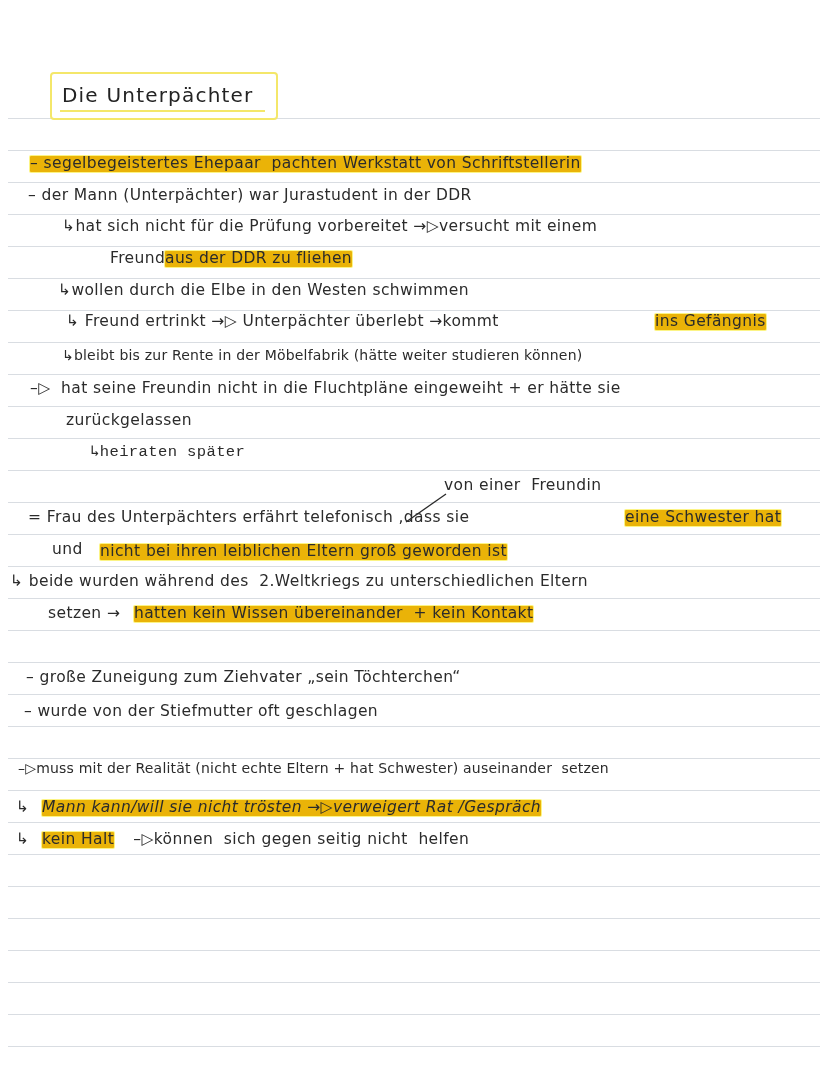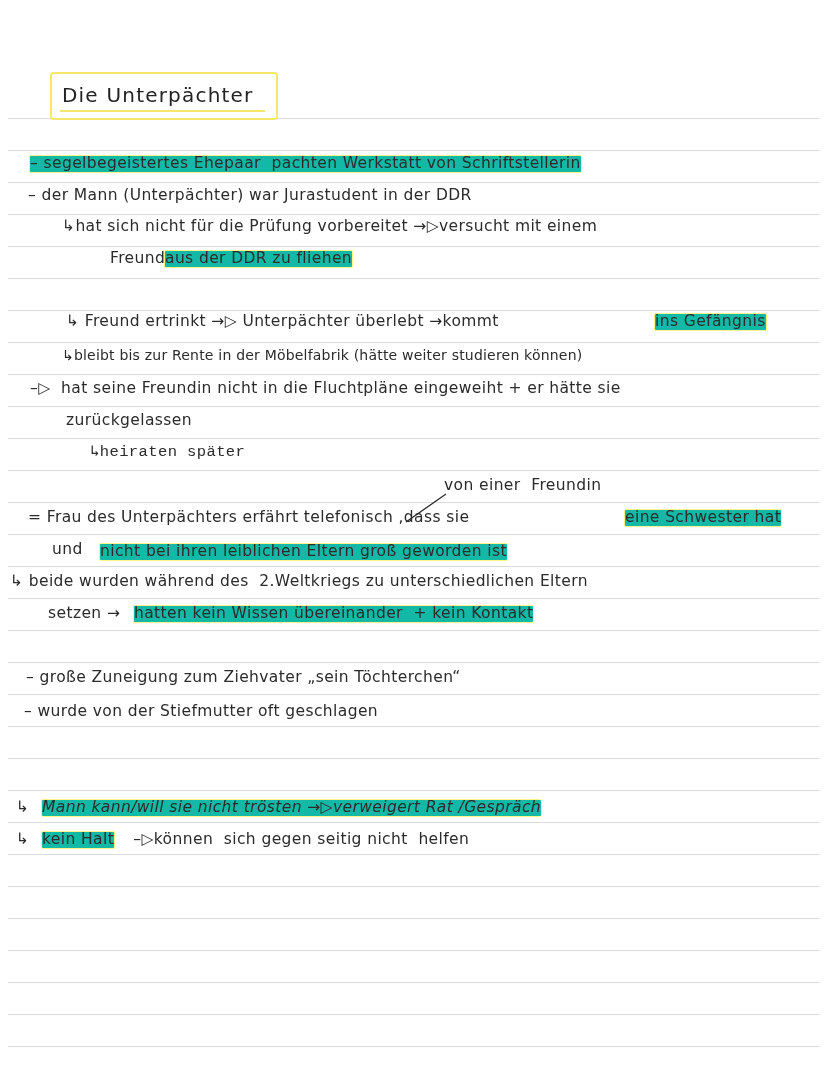--- a/index.html
+++ b/index.html
@@ -40,21 +40,21 @@
     position: absolute;
     white-space: pre;
     color: #2b2b2b;
     font-family: "DejaVu Sans", sans-serif;
     font-size: 15.5px;
     letter-spacing: 0.4px;
     line-height: 1;
   }
   .small { font-size: 14px; letter-spacing: 0.2px; }
   .hl {
-    background: #14b8a6;
+    background: #eab308;
     box-shadow: 0 0 0 1px #fcf485;
     border-radius: 1px;
   }
 
   
   #title-box {
     position: absolute;
     left: 50px;
     top: 72px;
     width: 224px;
@@ -135,20 +135,21 @@
 
   <div class="ln hl" style="left:30px; top:156px;">– segelbegeistertes Ehepaar  pachten Werkstatt von Schriftstellerin</div>
 
   <div class="ln" style="left:28px; top:188px;">– der Mann (Unterpächter) war Jurastudent in der DDR</div>
 
   <div class="ln" style="left:62px; top:219px;">↳hat sich nicht für die Prüfung vorbereitet →▷versucht mit einem</div>
 
   <div class="ln" style="left:110px; top:251px;">Freund </div>
   <div class="ln hl" style="left:165px; top:251px;">aus der DDR zu fliehen</div>
 
+  <div class="ln" style="left:58px; top:283px;">↳wollen durch die Elbe in den Westen schwimmen</div>
 
   <div class="ln" style="left:66px; top:314px;">↳ Freund ertrinkt →▷ Unterpächter überlebt →kommt </div>
   <div class="ln hl" style="left:655px; top:314px;">ins Gefängnis</div>
 
   <div class="ln small" style="left:62px; top:348px;">↳bleibt bis zur Rente in der Möbelfabrik (hätte weiter studieren können)</div>
 
   <div class="ln" style="left:30px; top:381px;">–▷  hat seine Freundin nicht in die Fluchtpläne eingeweiht + er hätte sie</div>
   <div class="ln" style="left:66px; top:413px;">zurückgelassen</div>
   <div class="ln" style="left:90px; top:445px;font-family:Liberation Mono, monospace;">↳heiraten später</div>
 
@@ -164,20 +165,21 @@
   <div class="ln hl" style="left:100px; top:544px;">nicht bei ihren leiblichen Eltern groß geworden ist</div>
 
   <div class="ln" style="left:10px; top:574px;">↳ beide wurden während des  2.Weltkriegs zu unterschiedlichen Eltern</div>
 
   <div class="ln" style="left:48px; top:606px;">setzen →</div>
   <div class="ln hl" style="left:134px; top:606px;">hatten kein Wissen übereinander  + kein Kontakt</div>
 
   <div class="ln" style="left:26px; top:670px;">– große Zuneigung zum Ziehvater „sein Töchterchen“</div>
   <div class="ln" style="left:24px; top:704px;">– wurde von der Stiefmutter oft geschlagen</div>
 
+  <div class="ln small" style="left:18px; top:761px;">–▷muss mit der Realität (nicht echte Eltern + hat Schwester) auseinander  setzen</div>
 
   <div class="ln" style="left:16px; top:800px;">↳ </div>
   <div class="ln hl" style="left:42px; top:800px;font-style:italic;">Mann kann/will sie nicht trösten →▷verweigert Rat /Gespräch</div>
 
   <div class="ln" style="left:16px; top:832px;">↳ </div>
   <div class="ln hl" style="left:42px; top:832px;">kein Halt</div>
   <div class="ln" style="left:128px; top:832px;"> –▷können  sich gegen seitig nicht  helfen</div>
 
 </div>
 

